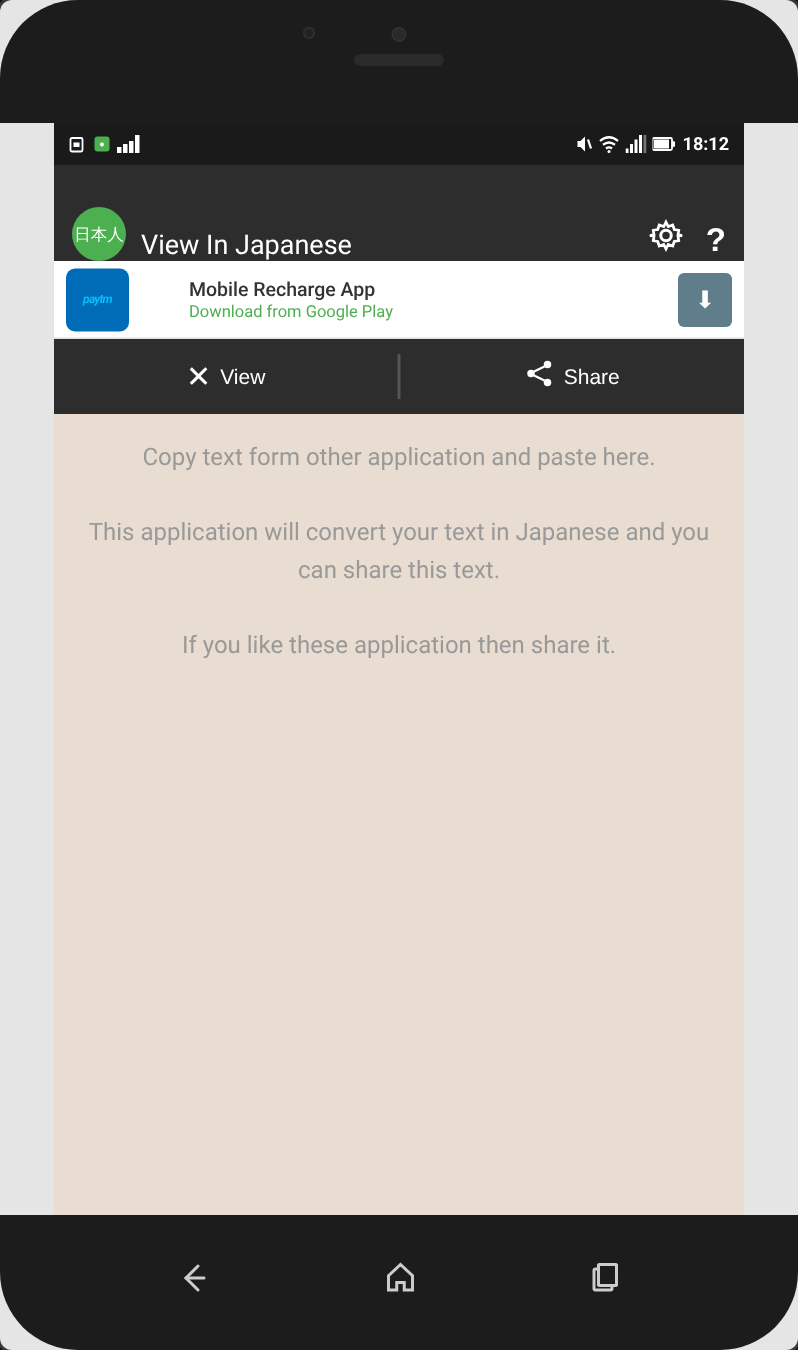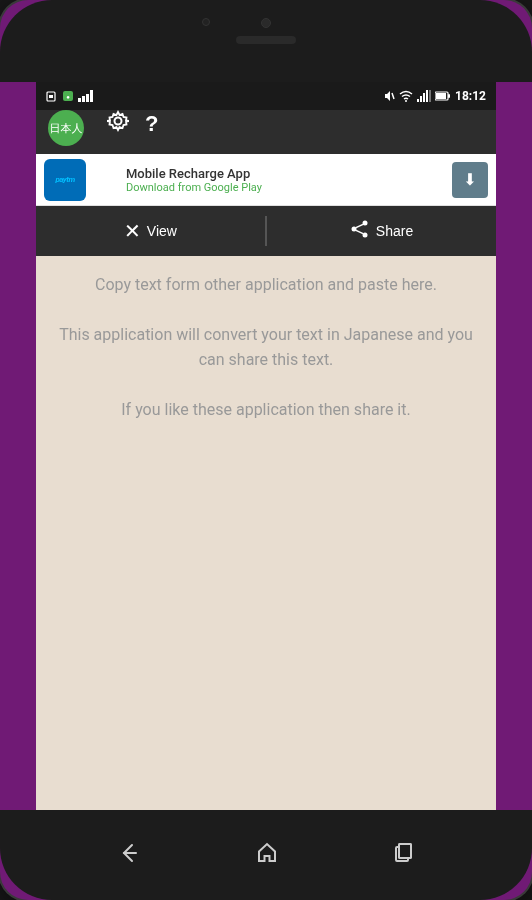--- a/index.html
+++ b/index.html
@@ -9,22 +9,22 @@
       display: flex;
       justify-content: center;
       align-items: center;
       min-height: 100vh;
       font-family: 'Roboto', Arial, sans-serif;
     }
 
     .phone-outer {
       width: 532px;
       height: 900px;
-      background: #701a75;
-      border-radius: 28px;
+      background: #e5e5e5;
+      border-radius: 8px;
       position: relative;
       box-shadow: 0 0 0 2px #3a3a3a, 0 8px 40px rgba(0,0,0,0.8);
       display: flex;
       flex-direction: column;
       align-items: center;
       overflow: hidden;
     }
 
     
     .top-bezel {
@@ -112,26 +112,26 @@
 
     .time {
       font-size: 12px;
       font-weight: bold;
       color: #fff;
     }
 
     
     .app-bar {
       width: 100%;
-      height: 44px;
+      height: 64px;
       background: #2d2d2d;
       display: flex;
-      align-items: flex-start;
+      align-items: flex-end;
       padding: 0 12px;
-      gap: 23px;
+      gap: 10px;
       flex-shrink: 0;
     }
 
     .app-icon-circle {
       width: 36px;
       height: 36px;
       background: #4caf50;
       border-radius: 50%;
       display: flex;
       align-items: center;
@@ -358,20 +358,21 @@
           <rect x="13" y="4" width="2" height="4" fill="white" rx="1"></rect>
         </svg>
         <span class="time">18:12</span>
       </div>
     </div>
 
     <div class="app-bar">
       <div class="app-icon-circle">
         <span style="font-size:11px;">日本人</span>
       </div>
+      <span class="app-title">View In Japanese</span>
       <div class="app-bar-actions">
         <button class="icon-btn">
           
           <svg width="22" height="22" viewBox="0 0 22 22" fill="white">
             <circle cx="11" cy="11" r="3.5" fill="none" stroke="white" stroke-width="2"></circle>
             <path d="M11 2 L12.5 5 L15.5 4 L16.5 7 L19.5 7.5 L19 10.5 L22 11 L19 11.5 L19.5 14.5 L16.5 15 L15.5 18 L12.5 17 L11 20 L9.5 17 L6.5 18 L5.5 15 L2.5 14.5 L3 11.5 L0 11 L3 10.5 L2.5 7.5 L5.5 7 L6.5 4 L9.5 5 Z" fill="none" stroke="white" stroke-width="1.8"></path>
           </svg>
         </button>
         <button class="icon-btn">
           <span style="font-size:22px;font-weight:bold;">?</span>

